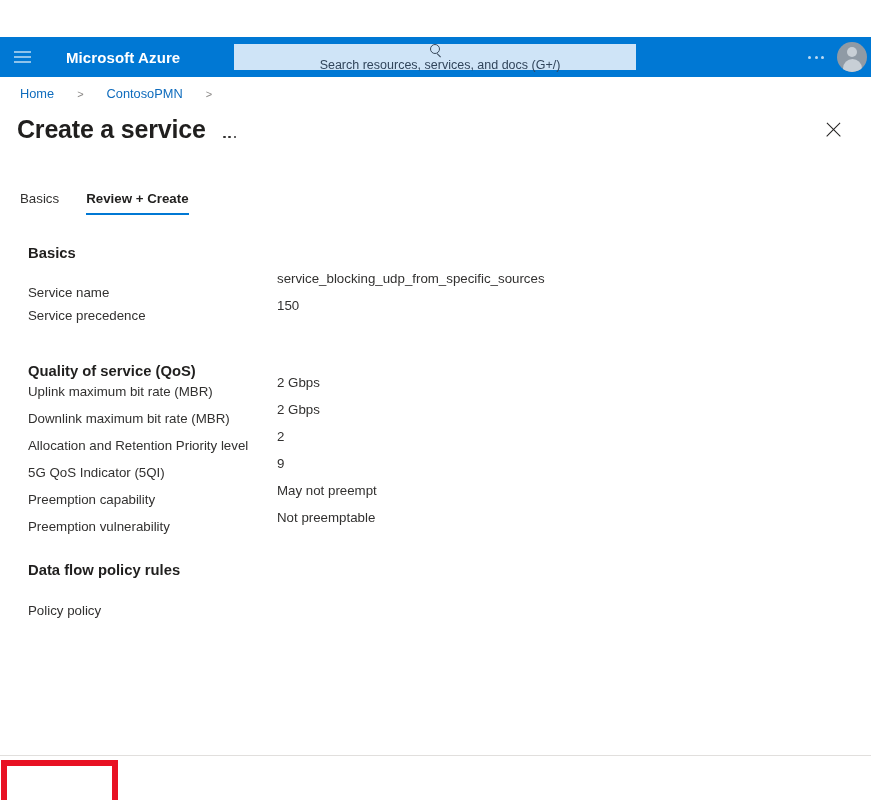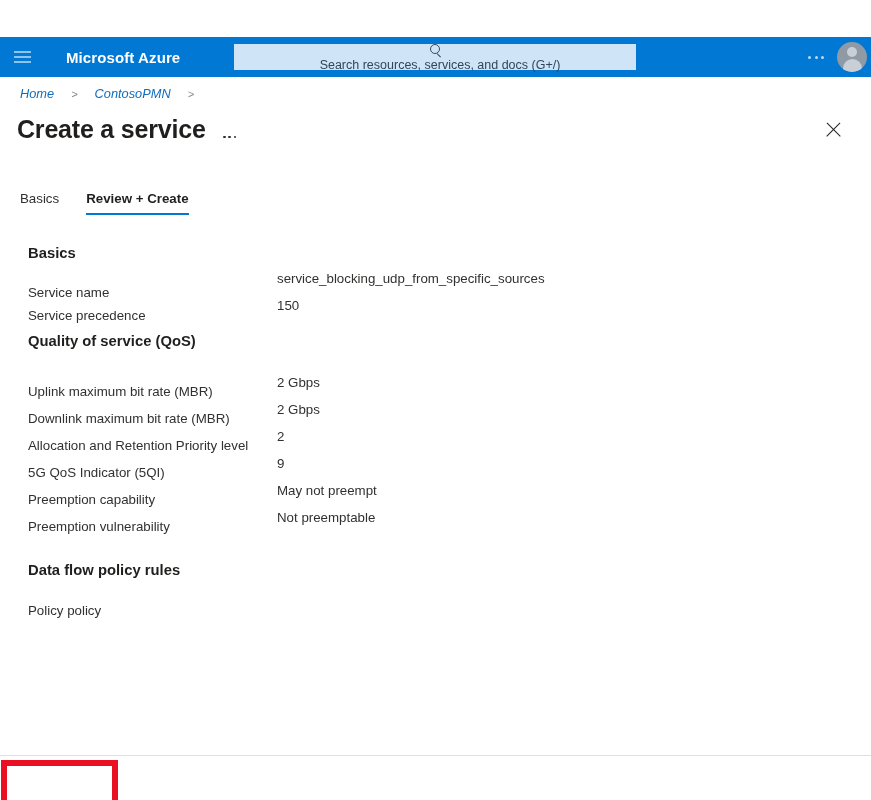--- a/index.html
+++ b/index.html
@@ -145,23 +145,22 @@
   }
 
   
   .breadcrumb {
     position: absolute;
     left: 20px;
     top: 49px;
     font-size: 12.8px;
     display: flex;
     align-items: center;
-    gap: 10px;
+    gap: 16px;
     line-height: 16px;
-    font-style: italic;
   }
   .crumb-link {
     color: #0f6cbd;
     cursor: pointer;
     white-space: nowrap;
   }
   .crumb-sep {
     color: #8a8886;
     margin: 0 7px;
     font-size: 11px;
@@ -391,21 +390,21 @@
   <div class="content">
 
     <div class="section-title" style="top:18px;">Basics</div>
 
     <div class="row-label" style="top:58px;">Service name</div>
     <div class="row-value" style="top:44px;">service_blocking_udp_from_specific_sources</div>
 
     <div class="row-label" style="top:81px;">Service precedence</div>
     <div class="row-value" style="top:71px;">150</div>
 
-    <div class="section-title" style="top:106px;">Quality of service (QoS)</div>
+    <div class="section-title" style="top:136px;">Quality of service (QoS)</div>
 
     <div class="row-label" style="top:157px;">Uplink maximum bit rate (MBR)</div>
     <div class="row-value" style="top:148px;">2 Gbps</div>
 
     <div class="row-label" style="top:184px;">Downlink maximum bit rate (MBR)</div>
     <div class="row-value" style="top:175px;">2 Gbps</div>
 
     <div class="row-label" style="top:211px;">Allocation and Retention Priority level</div>
     <div class="row-value" style="top:202px;">2</div>
 

